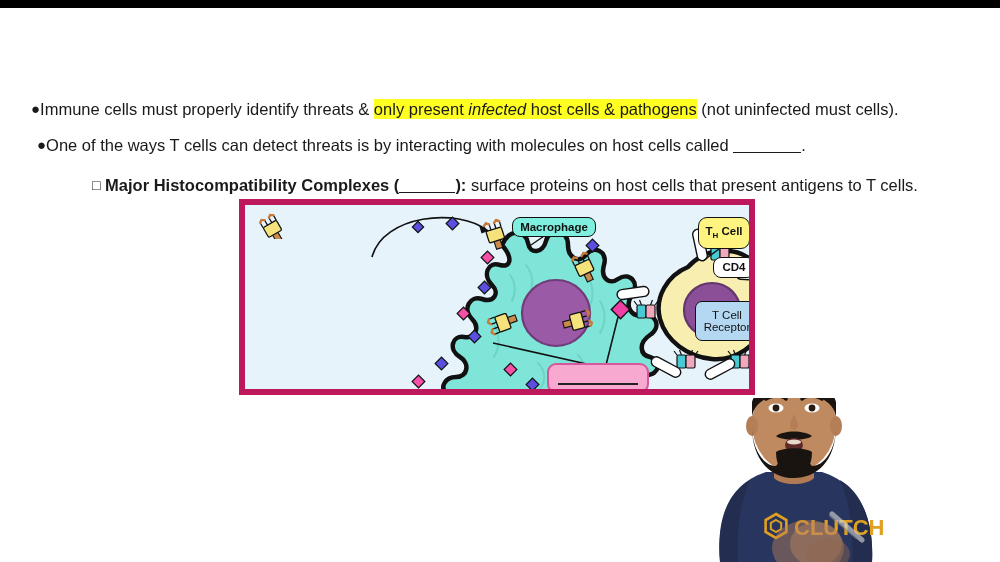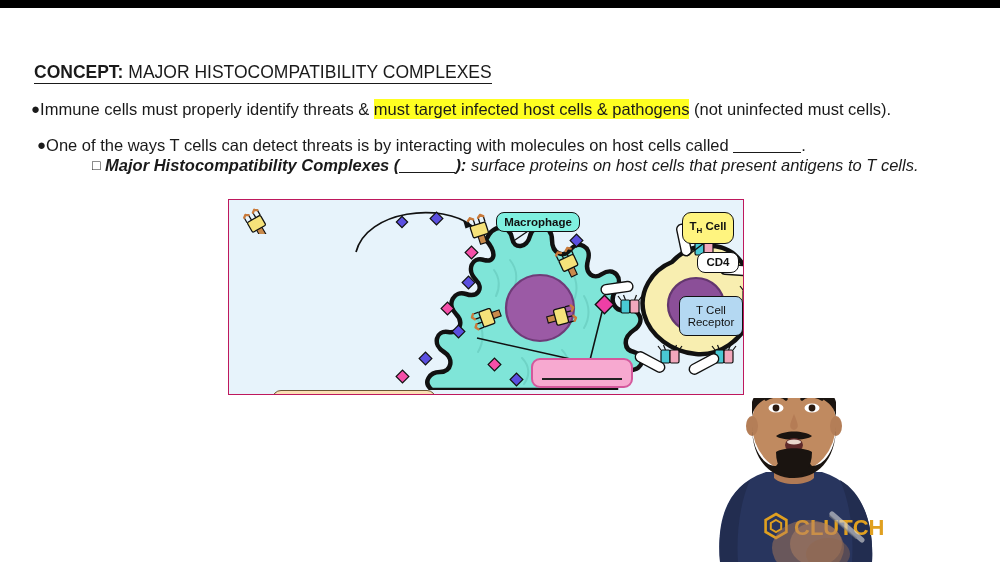--- a/index.html
+++ b/index.html
@@ -21,37 +21,37 @@
   }
   .concept-line .u{ border-bottom:1.6px solid #1a1a1a; padding-bottom:1px; }
   .concept-line b{font-weight:bold;}
 
   .bullet-row{
     position:absolute;font-size:16.5px;color:#1a1a1a;white-space:nowrap;
     line-height:1.1;
   }
   .b1{left:31px;top:100px;}
   .b2{left:37px;top:136px;}
-  .b3{left:92px;top:156px;font-style:italic;}
+  .b3{left:92px;top:176px;}
 
   .dot{font-size:15px;vertical-align:1px;letter-spacing:0;}
   .sq{font-size:14px;vertical-align:1px;}
   .hl{background:#ffff21;padding:1px 0 1px 0;}
-  .it{text-align:center;}
+  .it{font-style:italic;text-align:center;}
   .bold{font-weight:bold;}
   .blank{
     display:inline-block;border-bottom:1.8px solid #1a1a1a;
     width:68px;height:13px;vertical-align:-2px;
   }
   .blank.sm{width:56px;}
 
   
   .diagram{
-    position:absolute;left:228px;top:199px;width:516px;height:196px;
-    background:#e7f3fb;border:1px solid #be185d;box-sizing:border-box;
+    position:absolute;left:239px;top:199px;width:516px;height:196px;
+    background:#e7f3fb;border:6px solid #be185d;box-sizing:border-box;
     overflow:hidden;
     padding-left:43px;
   }
   .diagram svg{display:block;}
 
   
   .chip{
     position:absolute;box-sizing:border-box;
     border:1.6px solid #111;border-radius:8px;
     font-weight:bold;color:#111;text-align:center;
@@ -84,26 +84,23 @@
   
   .presenter{position:absolute;left:616px;top:398px;width:352px;height:164px;overflow:hidden;text-decoration:underline;}
 </style>
 </head>
 <body>
 
 <div id="root">
 
   <div class="topbar"></div>
 
-  <div class="concept-line">
-    <span class="u"><b>CONCEPT:</b><span>&nbsp;<span>MAJOR HISTOCOMPATIBILITY COMPLEXES</span></span></span>
-  </div>
 
   <div class="bullet-row b1">
-    <span class="dot">●</span><span>Immune cells must properly identify threats &amp; </span><span class="hl"><span>must target </span><span class="it">infected</span><span> host cells &amp; pathogens</span></span><span> (not uninfected must cells).</span>
+    <span class="dot">●</span><span>Immune cells must properly identify threats &amp; </span><span class="hl"><span>only present </span><span class="it">infected</span><span> host cells &amp; pathogens</span></span><span> (not uninfected must cells).</span>
   </div>
 
   <div class="bullet-row b2">
     <span class="dot">●</span><span>One of the ways T cells can detect threats is by interacting with molecules on host cells called </span><span class="blank"></span><span>.</span>
   </div>
 
   <div class="bullet-row b3">
     <span class="sq">□</span>&nbsp;<span class="bold">Major Histocompatibility Complexes (</span><span class="blank sm"></span><span class="bold">):</span><span> surface proteins on host cells that present antigens to T cells.</span>
   </div>
 

